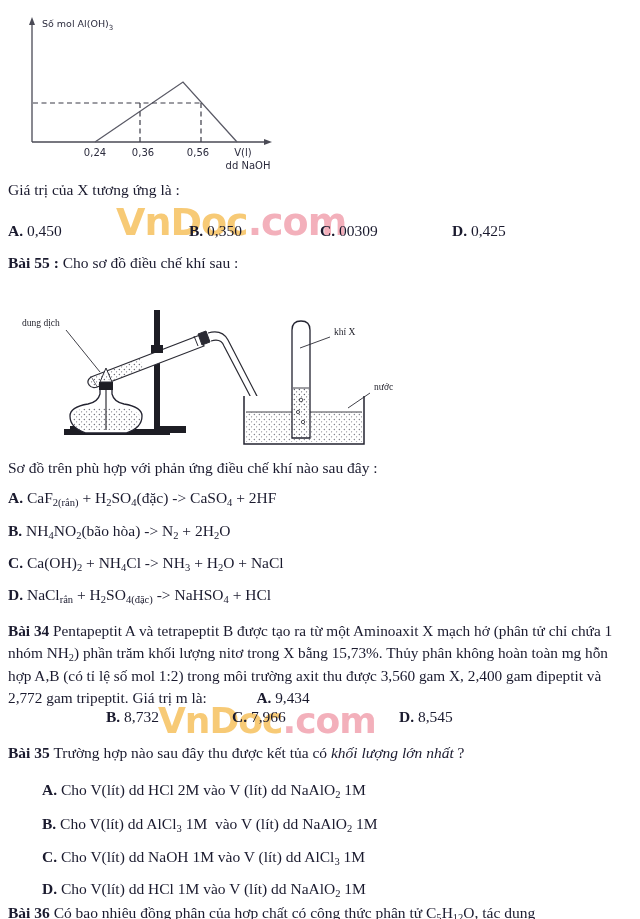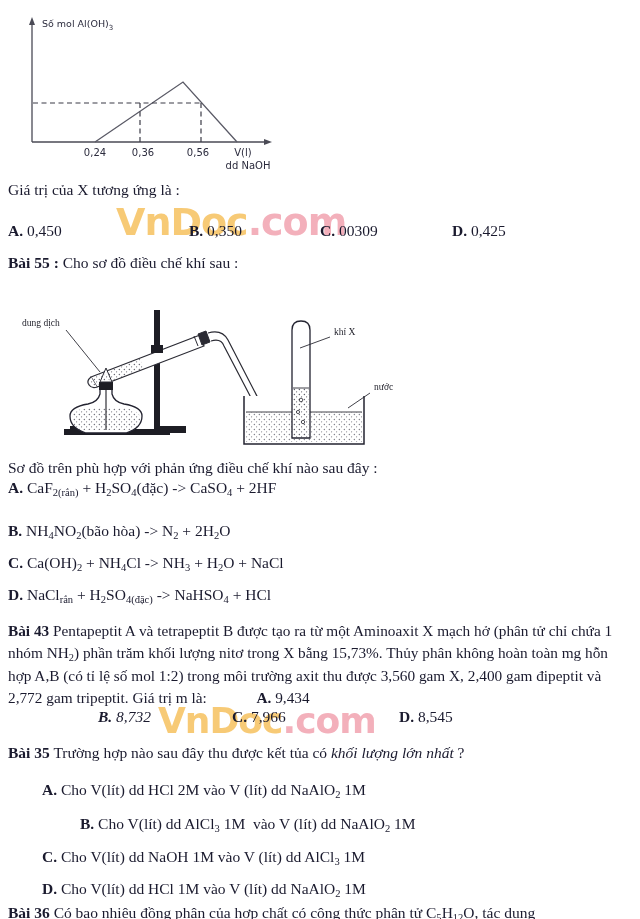--- a/index.html
+++ b/index.html
@@ -229,46 +229,46 @@
     <line x1="292" y1="60" x2="322" y2="49" stroke="#2b2b34" stroke-width="0.9"></line>
     <text class="app-lab" x="326" y="47">khí X</text>
 
     <line x1="340" y1="120" x2="362" y2="105" stroke="#2b2b34" stroke-width="0.9"></line>
     <text class="app-lab" x="366" y="102">nước</text>
   </svg>
 </div>
 
 <div class="line" style="left:8px; top:458px;">Sơ đồ trên phù hợp với phản ứng điều chế khí nào sau đây :</div>
 
-<div class="line" style="left:8px; top:478px;">
+<div class="line" style="left:8px; top:488px;">
   <span class="opt-label">A.</span>
   <span>CaF<sub>2(rắn)</sub> + H<sub>2</sub>SO<sub>4</sub>(đặc) -&gt; CaSO<sub>4</sub> + 2HF</span>
 </div>
 <div class="line" style="left:8px; top:521px;">
   <span class="opt-label">B.</span>
   <span>NH<sub>4</sub>NO<sub>2</sub>(bão hòa) -&gt; N<sub>2</sub> + 2H<sub>2</sub>O</span>
 </div>
 <div class="line" style="left:8px; top:553px;">
   <span class="opt-label">C.</span>
   <span>Ca(OH)<sub>2</sub> + NH<sub>4</sub>Cl -&gt; NH<sub>3</sub> + H<sub>2</sub>O + NaCl</span>
 </div>
 <div class="line" style="left:8px; top:585px;">
   <span class="opt-label">D.</span>
   <span>NaCl<sub>rắn</sub> + H<sub>2</sub>SO<sub>4(đặc)</sub> -&gt; NaHSO<sub>4</sub> + HCl</span>
 </div>
 
 <div class="para" style="top:620px;">
-  <span class="b">Bài 43</span>
+  <span class="b">Bài 34</span>
   <span>Pentapeptit A và tetrapeptit B được tạo ra từ một Aminoaxit X mạch hở (phân tử chỉ chứa 1 nhóm NH<sub>2</sub>) phần trăm khối lượng nitơ trong X bằng 15,73%. Thủy phân không hoàn toàn mg hỗn hợp A,B (có tỉ lệ số mol 1:2) trong môi trường axit thu được 3,560 gam X, 2,400 gam đipeptit và 2,772 gam tripeptit. Giá trị m là:</span>
   <span style="display:inline-block; width:42px;"></span>
   <span class="opt-label">A.</span>
   <span>9,434</span>
 </div>
 
-<div class="line" style="left:98px; top:707px;font-style:italic;">
+<div class="line" style="left:106px; top:707px;">
   <span class="opt-label">B.</span>
   <span>8,732</span>
 </div>
 <div class="line" style="left:232px; top:707px;">
   <span class="opt-label">C.</span>
   <span>7,966</span>
 </div>
 <div class="line" style="left:363px; top:707px;margin-left:36px;">
   <span class="opt-label">D.</span>
   <span>8,545</span>
@@ -276,21 +276,21 @@
 
 <div class="line" style="left:8px; top:743px;">
   <span class="b">Bài 35</span>
   <span>Trường hợp nào sau đây thu được kết tủa có </span><span class="it">khối lượng lớn nhất</span><span> ?</span>
 </div>
 
 <div class="line" style="left:42px; top:780px;">
   <span class="opt-label">A.</span>
   <span>Cho V(lít) dd HCl 2M vào V (lít) dd NaAlO<sub>2</sub> 1M</span>
 </div>
-<div class="line" style="left:42px; top:814px;margin-left:38px;">
+<div class="line" style="left:42px; top:814px;">
   <span class="opt-label">B.</span>
   <span>Cho V(lít) dd AlCl<sub>3</sub> 1M&nbsp; vào V (lít) dd NaAlO<sub>2</sub> 1M</span>
 </div>
 <div class="line" style="left:42px; top:847px;">
   <span class="opt-label">C.</span>
   <span>Cho V(lít) dd NaOH 1M vào V (lít) dd AlCl<sub>3</sub> 1M</span>
 </div>
 <div class="line" style="left:42px; top:879px;">
   <span class="opt-label">D.</span>
   <span>Cho V(lít) dd HCl 1M vào V (lít) dd NaAlO<sub>2</sub> 1M</span>

